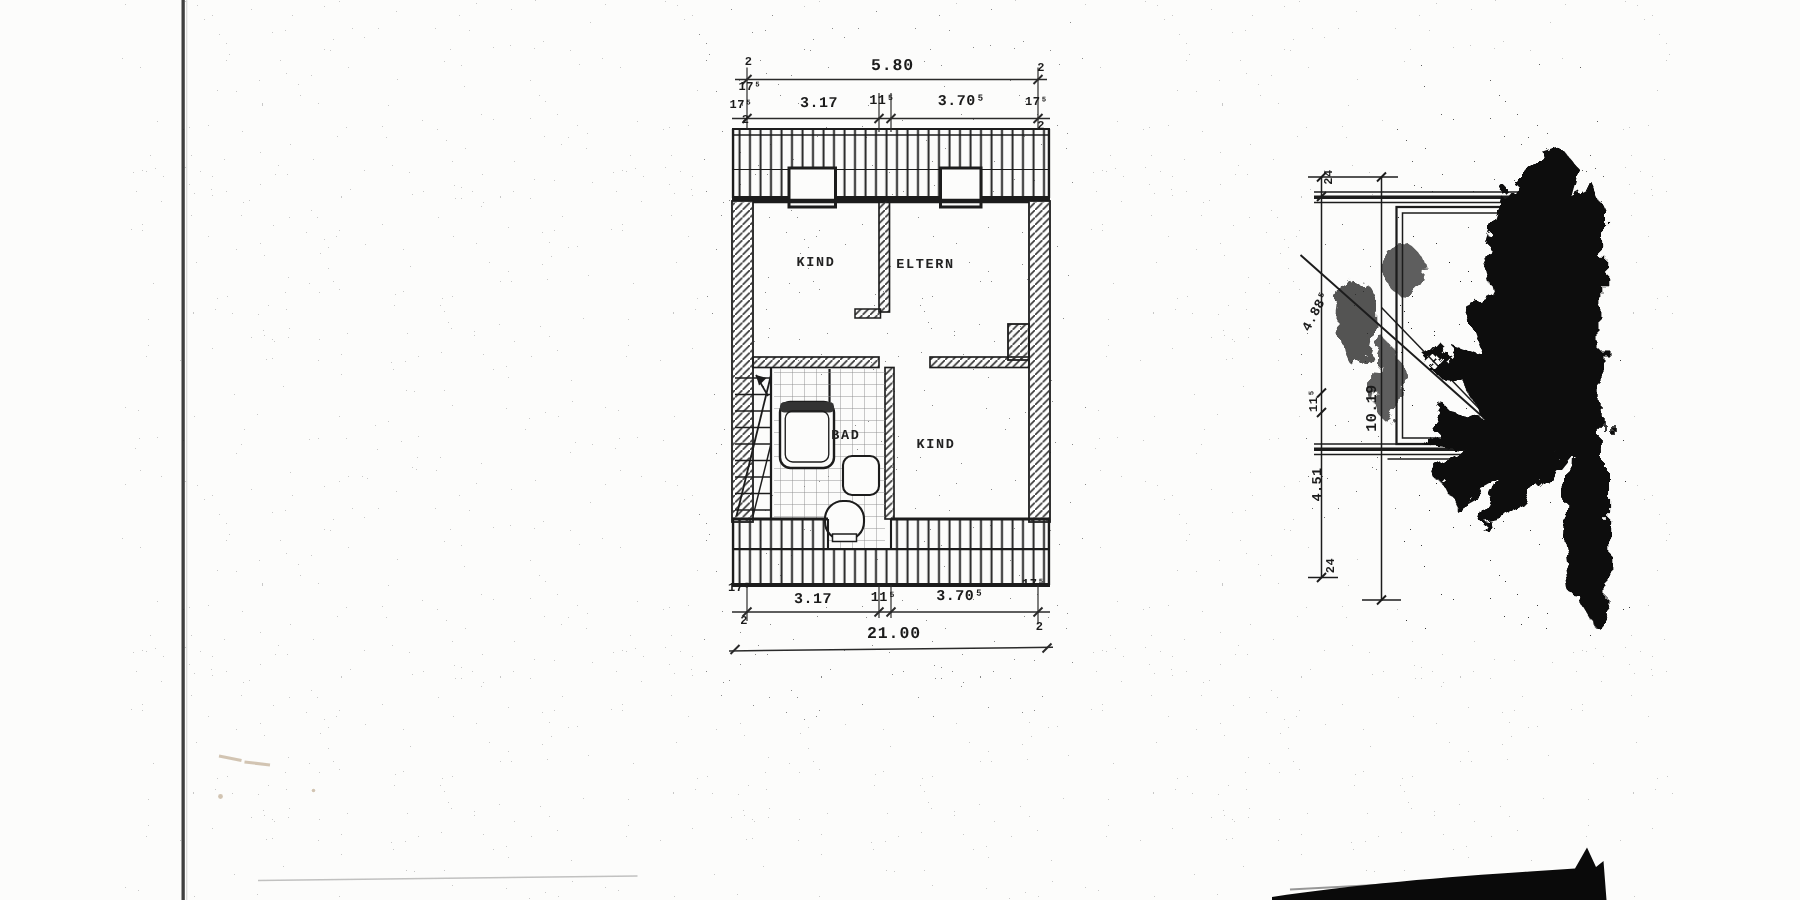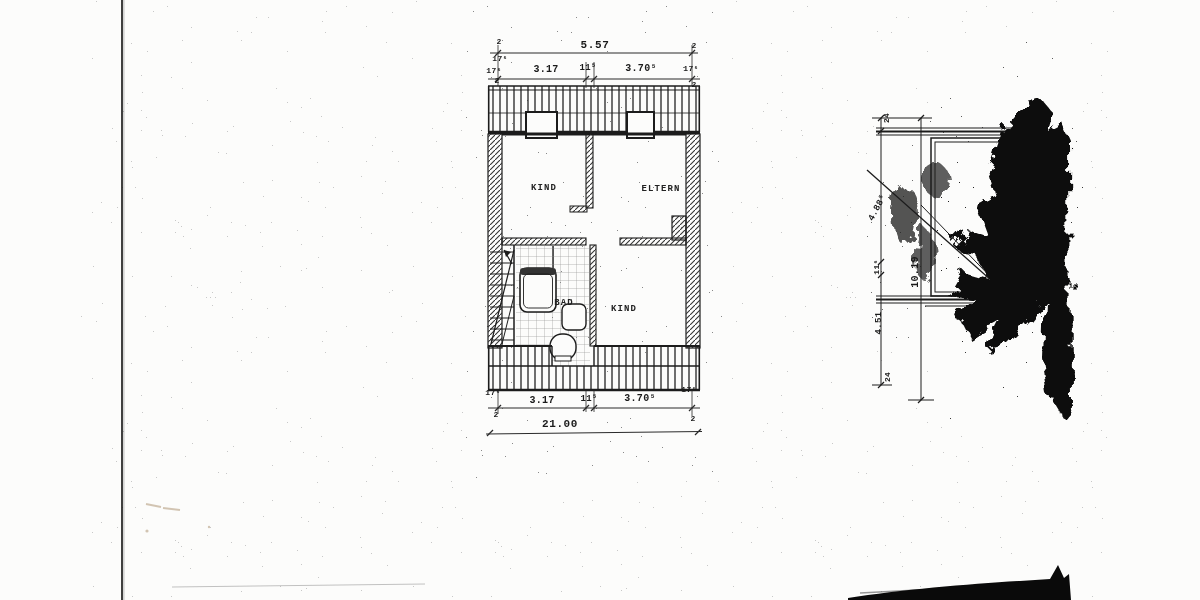--- a/index.html
+++ b/index.html
@@ -13,21 +13,21 @@
   .lb{
     position:absolute;transform:translate(-50%,-50%);
     font-size:9px;font-weight:700;line-height:1;white-space:nowrap;
     color:#1b1b1b;letter-spacing:.3px;user-select:none;
   }
   .s8{font-size:8px;font-weight:700;}
   .s10{font-size:10px;}
   .s11{font-size:11px;letter-spacing:.6px;}
   .rot{transform:translate(-50%,-50%) rotate(-90deg);}
   .tilt{transform:translate(-50%,-50%) rotate(-62deg);}
-  .room{font-size:9px;letter-spacing:1.1px;font-weight:700;color:#222;margin-top:12px;}
+  .room{font-size:9px;letter-spacing:1.1px;font-weight:700;color:#222;}
 </style>
 </head>
 <body>
 
 <div class="page">
 
   <svg width="1200" height="600" viewBox="0 0 1200 600">
     <defs>
       <pattern id="vh" width="7" height="12" patternUnits="userSpaceOnUse">
         <line x1="3" y1="0" x2="3" y2="12" stroke="#222" stroke-width="1.3"></line>
@@ -221,45 +221,45 @@
            L985,350 L1000,320 L968,338 L958,318 L978,300 L948,296 L962,272
            L990,280 L972,250 L952,247 L968,230 L990,238 L978,205 L995,196 L988,170 Z"></path>
     </g>
 
     <g>
       <line x1="860" y1="593" x2="955" y2="588" stroke="#555" stroke-width="1.5" opacity="0.6"></line>
       <path fill="#0a0a0a" d="M848,598 C900,590 970,584 1020,581 L1050,579 L1058,565 L1064,578 L1069,574 L1071,600 L848,600 Z"></path>
     </g>
   </svg>
 
-  <span class="lb s11" style="left:595px;top:45px">5.57</span>
+  <span class="lb s11" style="left:595px;top:45px">5.80</span>
   <span class="lb s8" style="left:499px;top:42px">2</span>
   <span class="lb s8" style="left:694px;top:46px">2</span>
   <span class="lb s10" style="left:546px;top:70px">3.17</span>
   <span class="lb" style="left:588px;top:68px">11⁵</span>
   <span class="lb s10" style="left:641px;top:69px">3.70⁵</span>
   <span class="lb s8" style="left:500px;top:59px">17⁵</span>
   <span class="lb s8" style="left:494px;top:71px">17⁵</span>
   <span class="lb s8" style="left:497px;top:81px">2</span>
   <span class="lb s8" style="left:691px;top:69px">17⁵</span>
   <span class="lb s8" style="left:694px;top:85px">2</span>
 
   <span class="lb room" style="left:544px;top:176px">KIND</span>
-  <span class="lb room" style="left:661px;top:177px">ELTERN</span>
+  <span class="lb room" style="left:617px;top:177px">ELTERN</span>
   <span class="lb room" style="left:624px;top:297px">KIND</span>
   <span class="lb room" style="left:564px;top:291px">BAD</span>
 
   <span class="lb s10" style="left:542px;top:401px">3.17</span>
   <span class="lb" style="left:589px;top:399px">11⁵</span>
   <span class="lb s10" style="left:640px;top:399px">3.70⁵</span>
   <span class="lb s8" style="left:493px;top:393px">17⁵</span>
   <span class="lb s8" style="left:496px;top:415px">2</span>
   <span class="lb s8" style="left:689px;top:390px">17⁵</span>
   <span class="lb s8" style="left:693px;top:419px">2</span>
-  <span class="lb s11" style="left:560px;top:424px">21.00</span>
+  <span class="lb s11" style="left:596px;top:424px">21.00</span>
 
   <span class="lb rot s8" style="left:887px;top:118px">24</span>
   <span class="lb tilt" style="left:878px;top:208px">4.88⁵</span>
   <span class="lb rot s8" style="left:877px;top:267px">11⁵</span>
   <span class="lb rot s10" style="left:916px;top:272px">10.19</span>
   <span class="lb rot" style="left:879px;top:323px">4.51</span>
   <span class="lb rot s8" style="left:888px;top:377px">24</span>
 
 </div>
 

